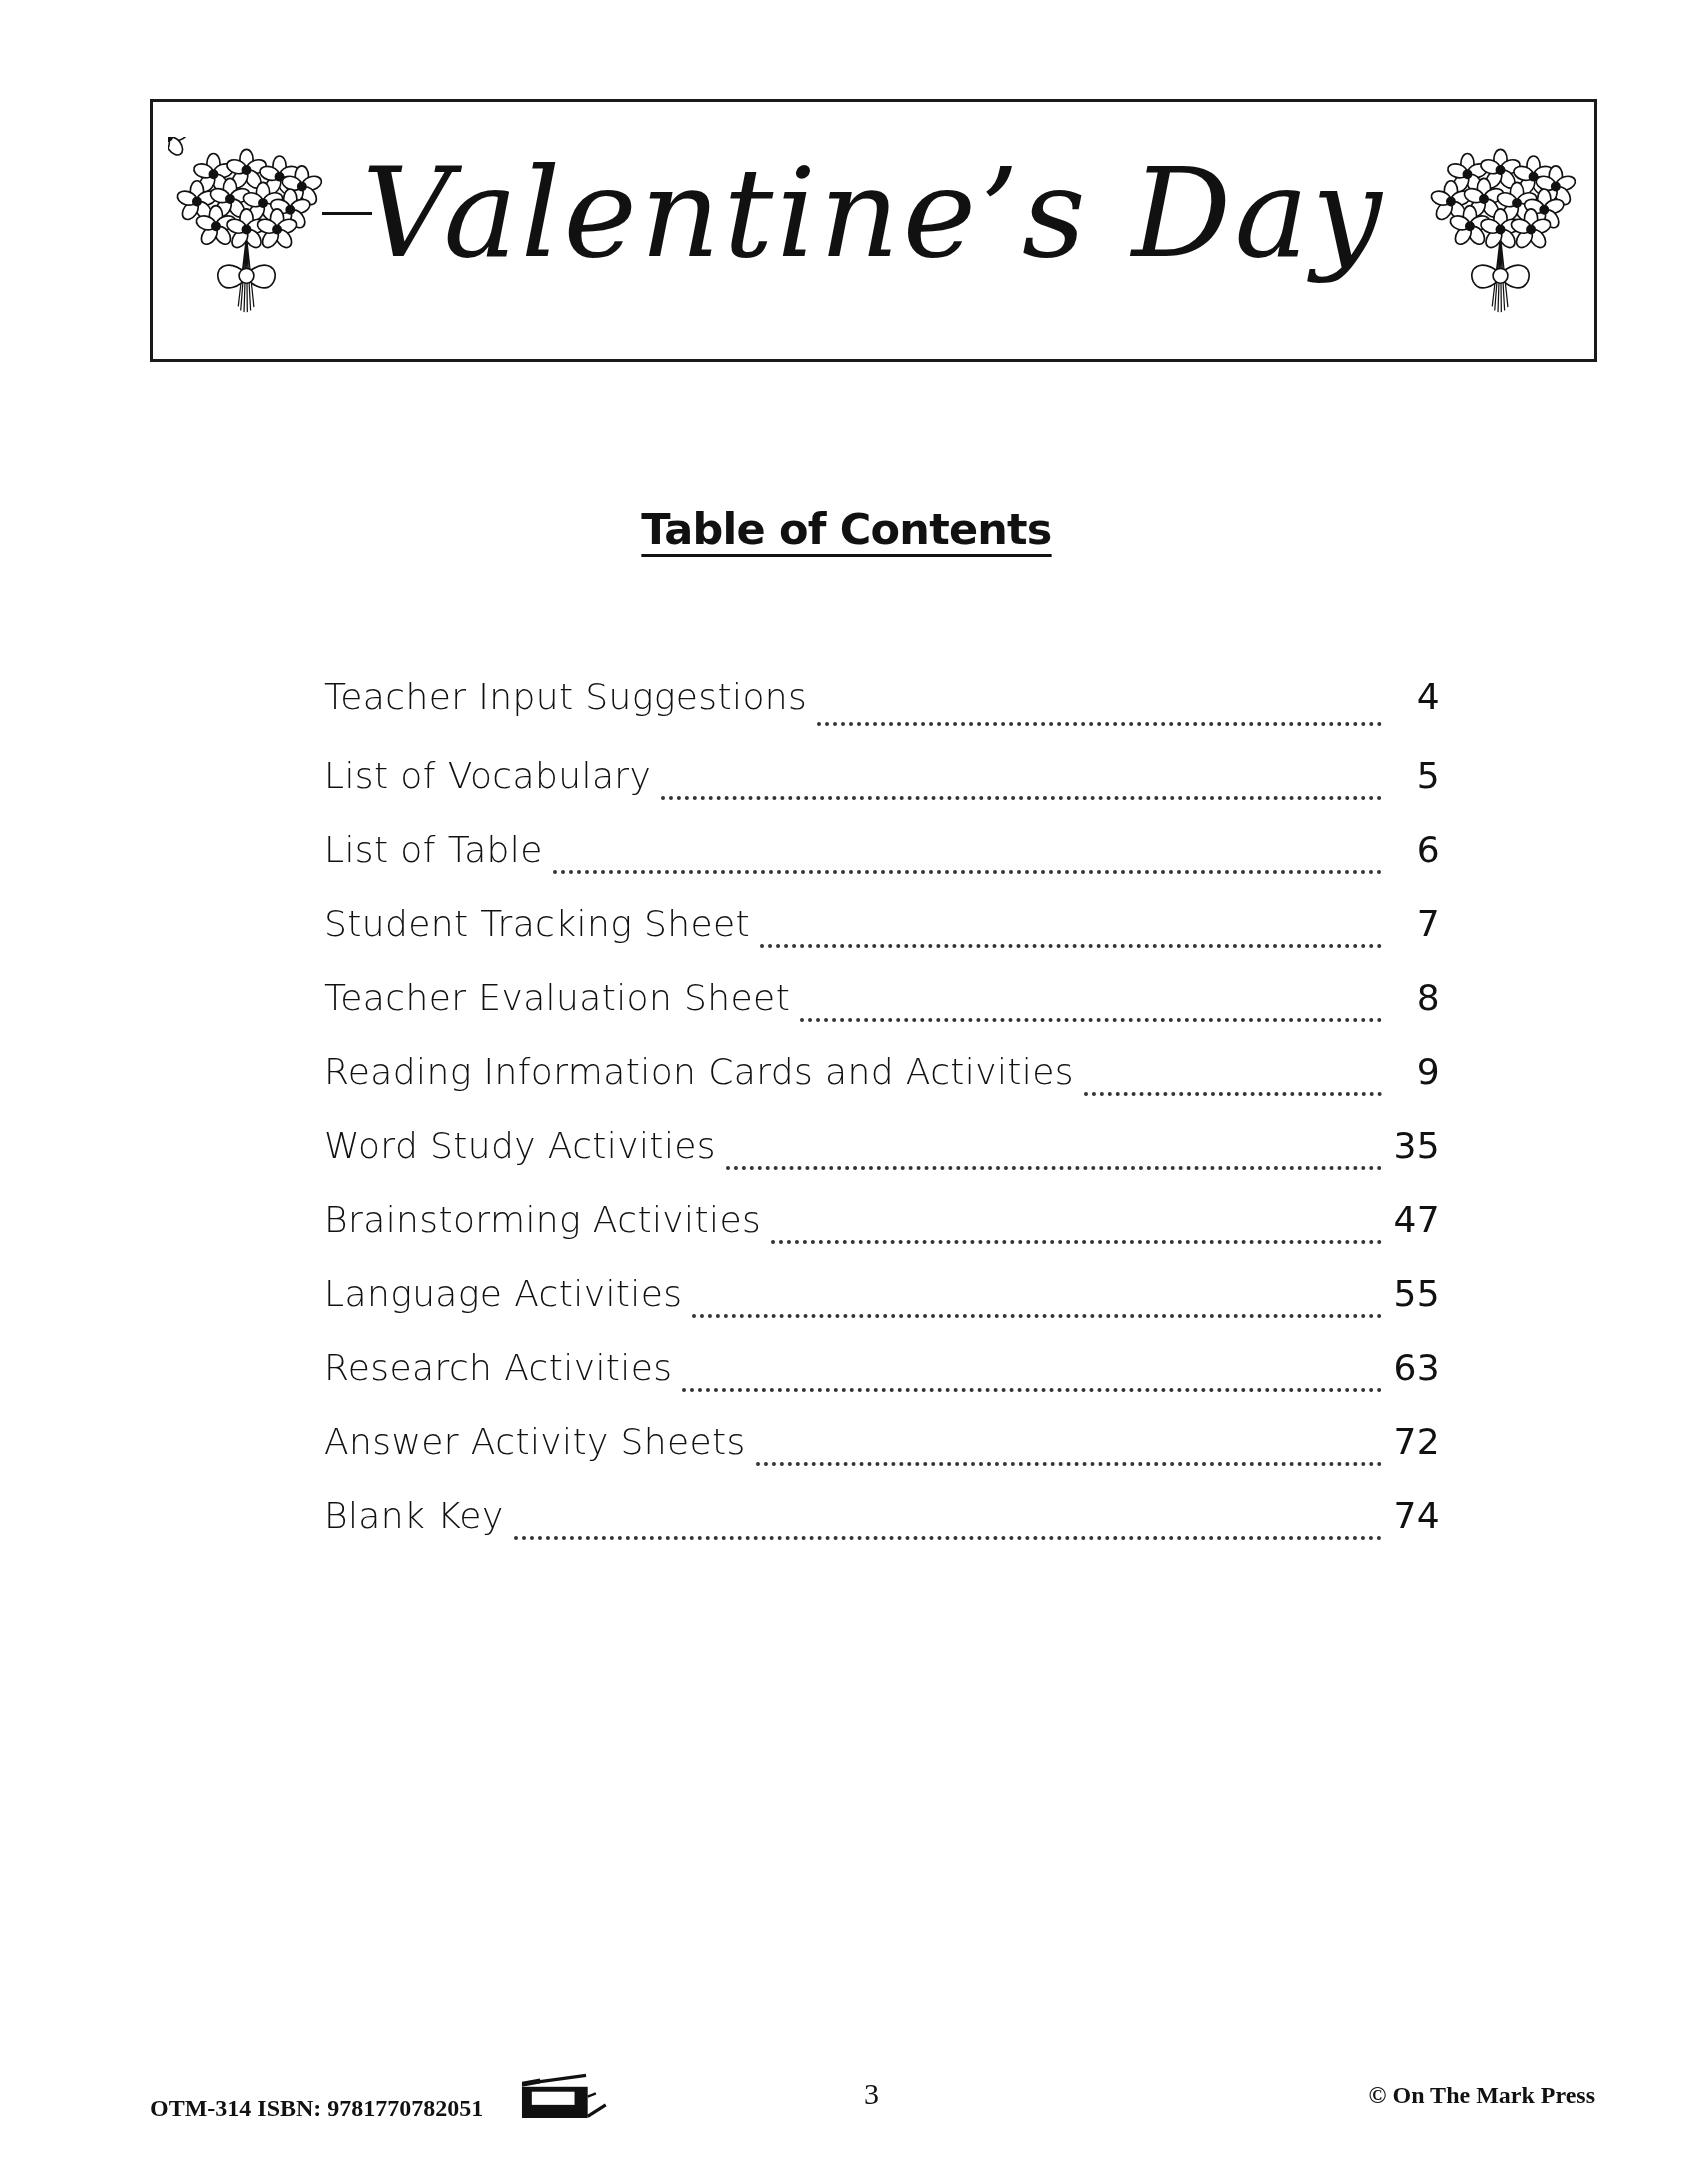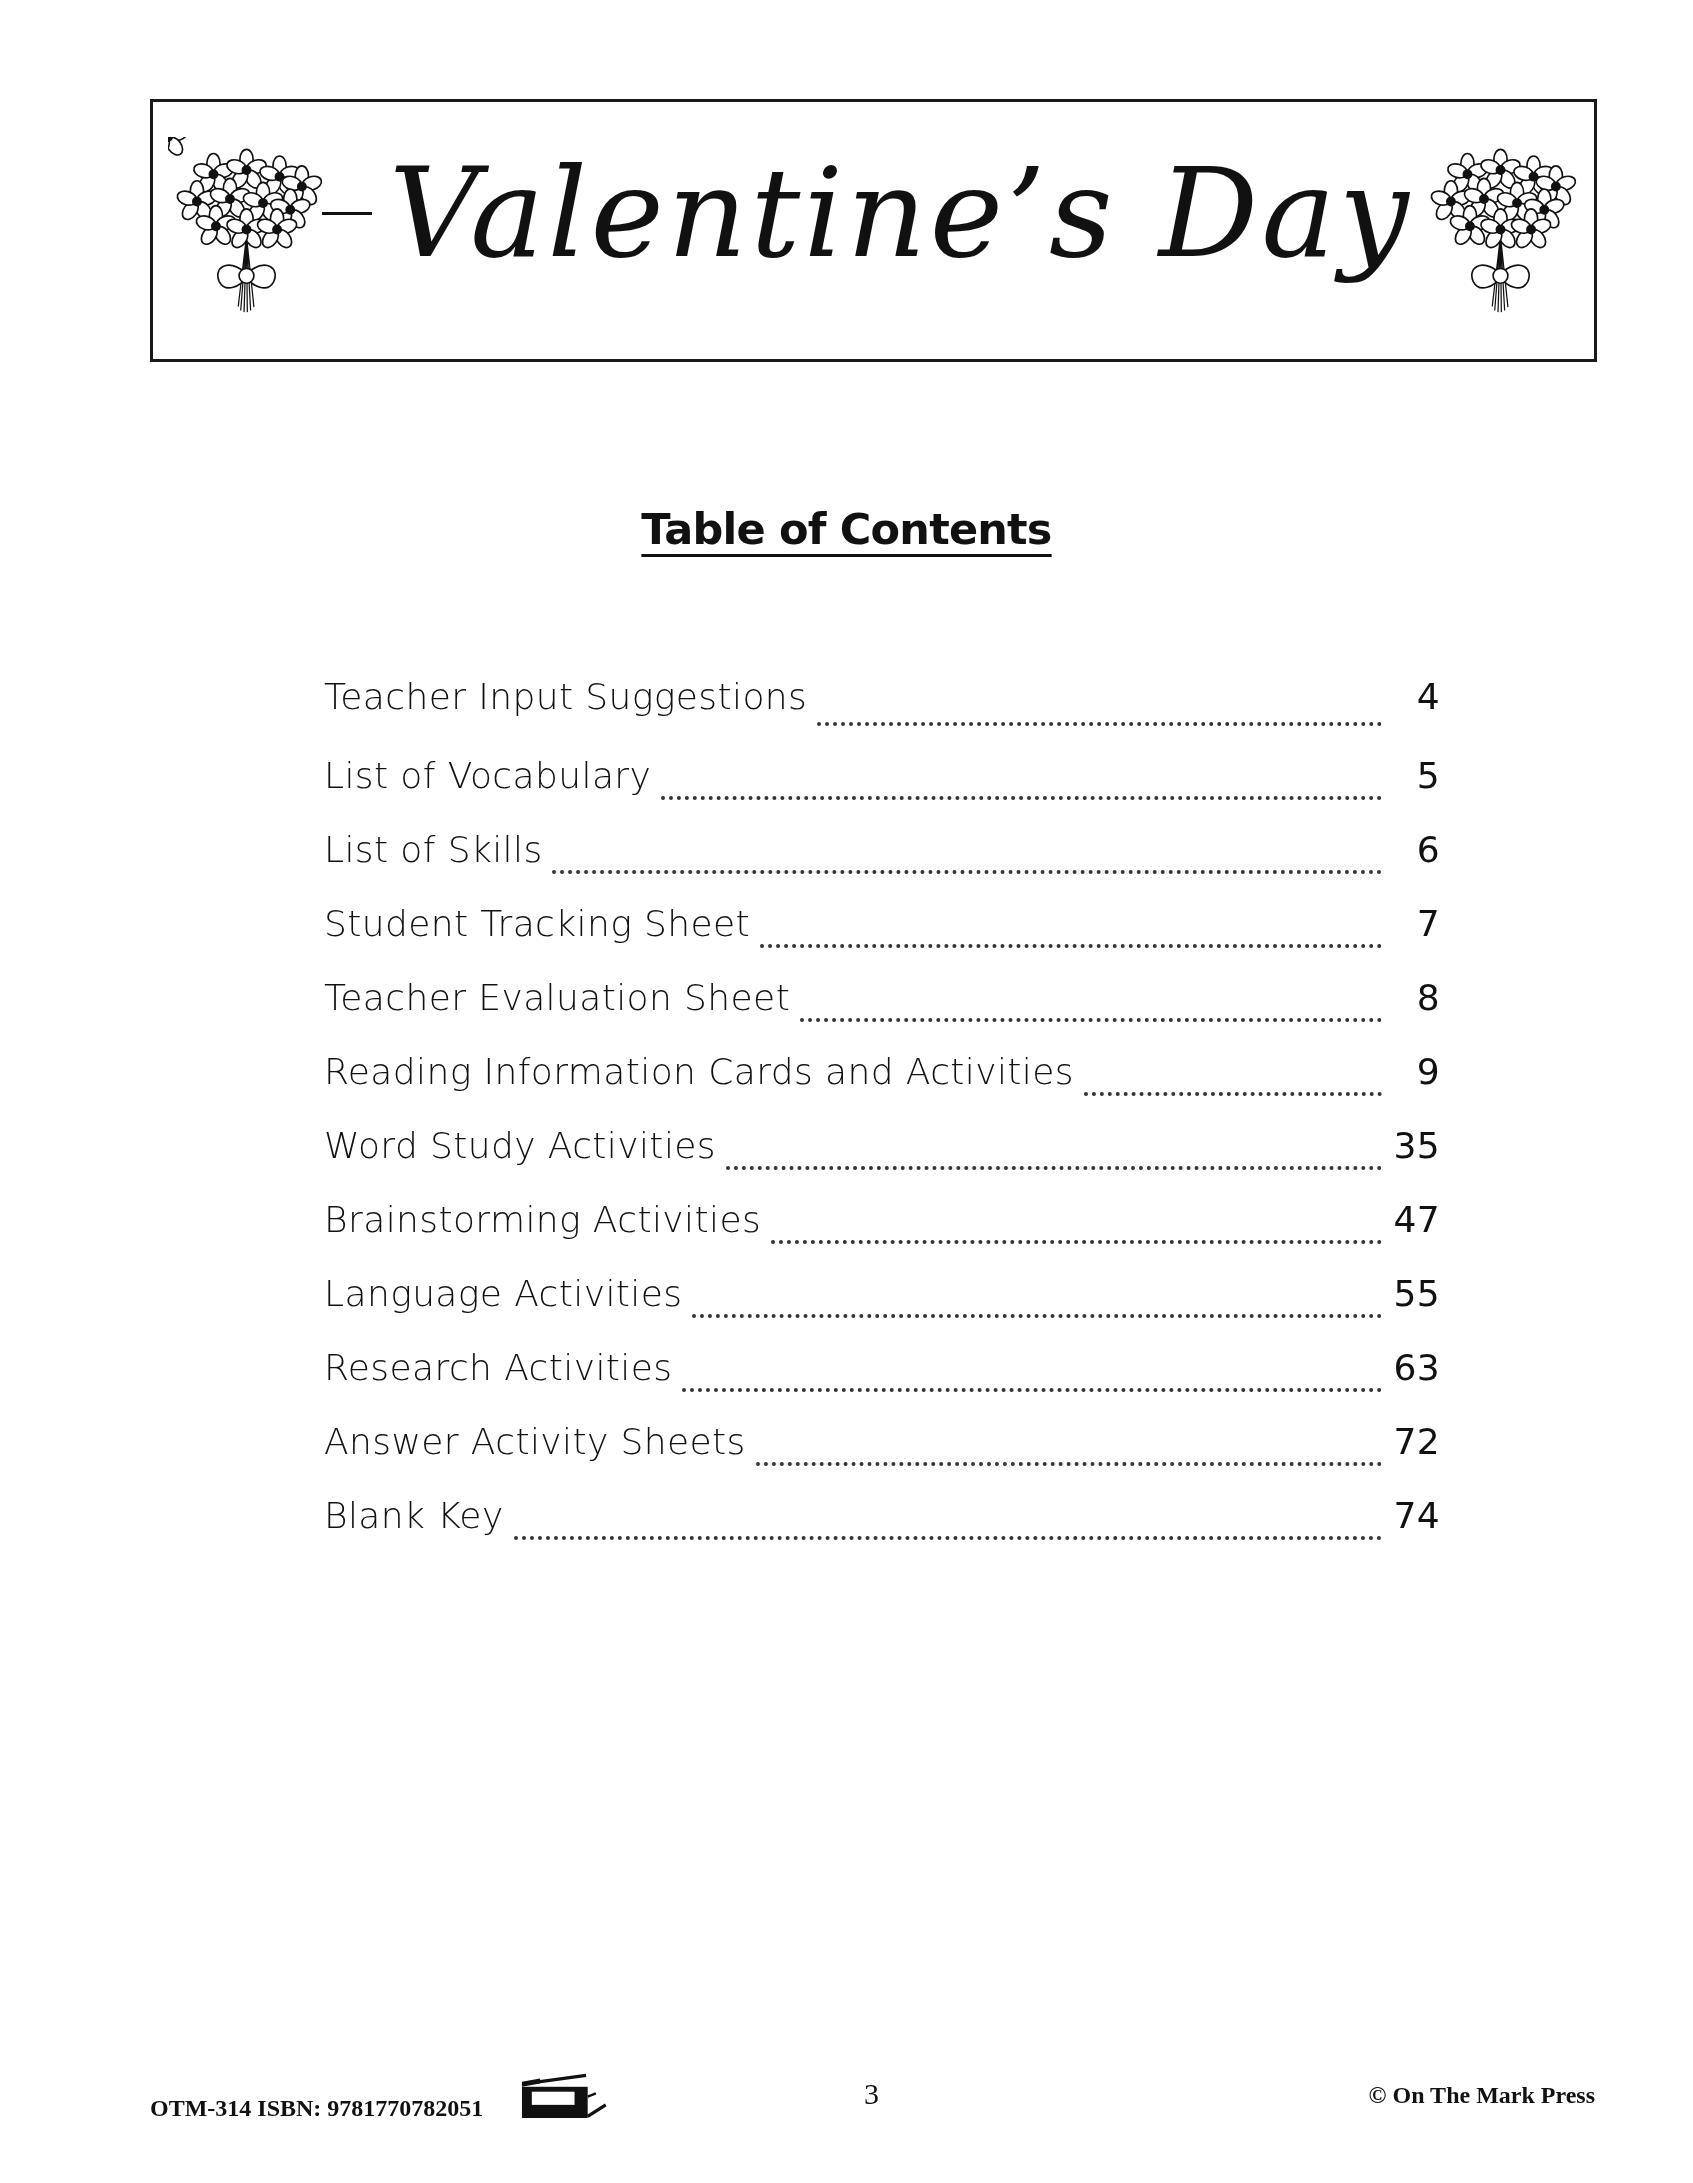--- a/index.html
+++ b/index.html
@@ -31,21 +31,21 @@
       width: 157px;
       height: 190px;
     }
     .bouquet.left { left: 15px; }
     .bouquet.right { right: 15px; }
     .banner-title {
       position: absolute;
       left: 182px;
       right: 182px;
       top: 33px;
-      text-align: right;
+      text-align: center;
       font-family: "DejaVu Serif", serif;
       font-style: italic;
       font-size: 124px;
       line-height: 157px;
       letter-spacing: 3.3px;
       color: #111;
       white-space: nowrap;
     }
     .banner-flourish {
       position: absolute;
@@ -220,21 +220,21 @@
     <span class="label">Teacher Input Suggestions</span>
     <span class="leader"></span>
     <span class="page">4</span>
   </li>
   <li class="toc-entry">
     <span class="label">List of Vocabulary</span>
     <span class="leader"></span>
     <span class="page">5</span>
   </li>
   <li class="toc-entry">
-    <span class="label">List of Skills</span>
+    <span class="label">List of Table</span>
     <span class="leader"></span>
     <span class="page">6</span>
   </li>
   <li class="toc-entry">
     <span class="label">Student Tracking Sheet</span>
     <span class="leader"></span>
     <span class="page">7</span>
   </li>
   <li class="toc-entry">
     <span class="label">Teacher Evaluation Sheet</span>

